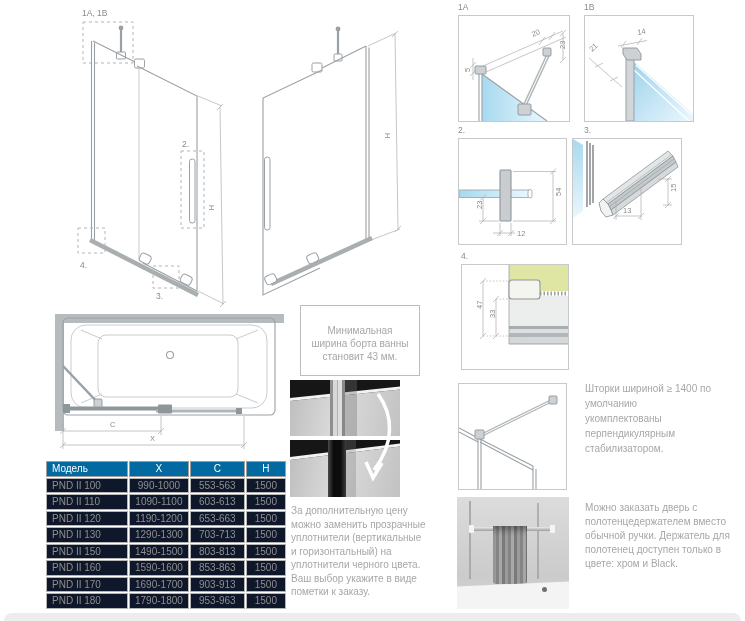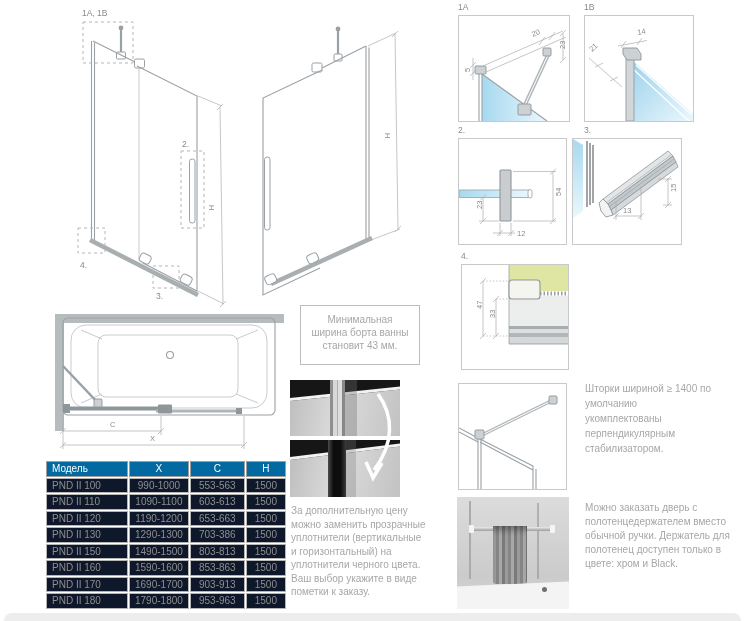--- a/index.html
+++ b/index.html
@@ -16,21 +16,21 @@
   .dtx{font-size:7.5px;fill:#8a8a8a;font-family:"Liberation Sans",sans-serif;}
   .lbl{font-size:8.5px;fill:#8a8a8a;font-family:"Liberation Sans",sans-serif;}
   .fillw{fill:#fff;stroke:#9aa1a6;}
   .hw{fill:#cdd1d3;stroke:#8f969a;stroke-width:.9;}
   
   .dbox{position:absolute;border:1px solid #c9c9c9;background:#fff;}
   .dlabel{position:absolute;font-size:8.5px;color:#8a8a8a;}
   
   .note{position:absolute;font-size:10px;color:#a7a7a7;line-height:13.5px;}
   .notebox{position:absolute;border:1px solid #bcbcbc;text-align:center;
-           font-size:10px;color:#a7a7a7;line-height:13px;padding-top:7px;}
+           font-size:10px;color:#a7a7a7;line-height:13px;padding-top:18px;}
   
   table.models{position:absolute;left:45px;top:460px;border-collapse:separate;
      border-spacing:1px;table-layout:fixed;}
   table.models th,table.models td{box-sizing:border-box;border:1px solid #b5b5b5;
      font-size:10px;font-weight:normal;color:#8f8f8f;padding:1px 5px;line-height:11.5px;
      text-align:center;background:#0f172a;white-space:nowrap;}
   table.models th{background:#0369a1;color:#fff;border-color:#9e9e9e;}
   table.models .c-model{text-align:left;width:82px;}
   table.models .c-x{width:58px;} table.models .c-c{width:55px;} table.models .c-h{width:40px;}
   
@@ -386,21 +386,21 @@
       </tr>
       <tr>
         <td class="c-model">PND II 120</td>
         <td class="c-x">1190-1200</td>
         <td class="c-c">653-663</td>
         <td class="c-h">1500</td>
       </tr>
       <tr>
         <td class="c-model">PND II 130</td>
         <td class="c-x">1290-1300</td>
-        <td class="c-c">703-386</td>
+        <td class="c-c">703-713</td>
         <td class="c-h">1500</td>
       </tr>
       <tr>
         <td class="c-model">PND II 150</td>
         <td class="c-x">1490-1500</td>
         <td class="c-c">803-813</td>
         <td class="c-h">1500</td>
       </tr>
       <tr>
         <td class="c-model">PND II 160</td>

